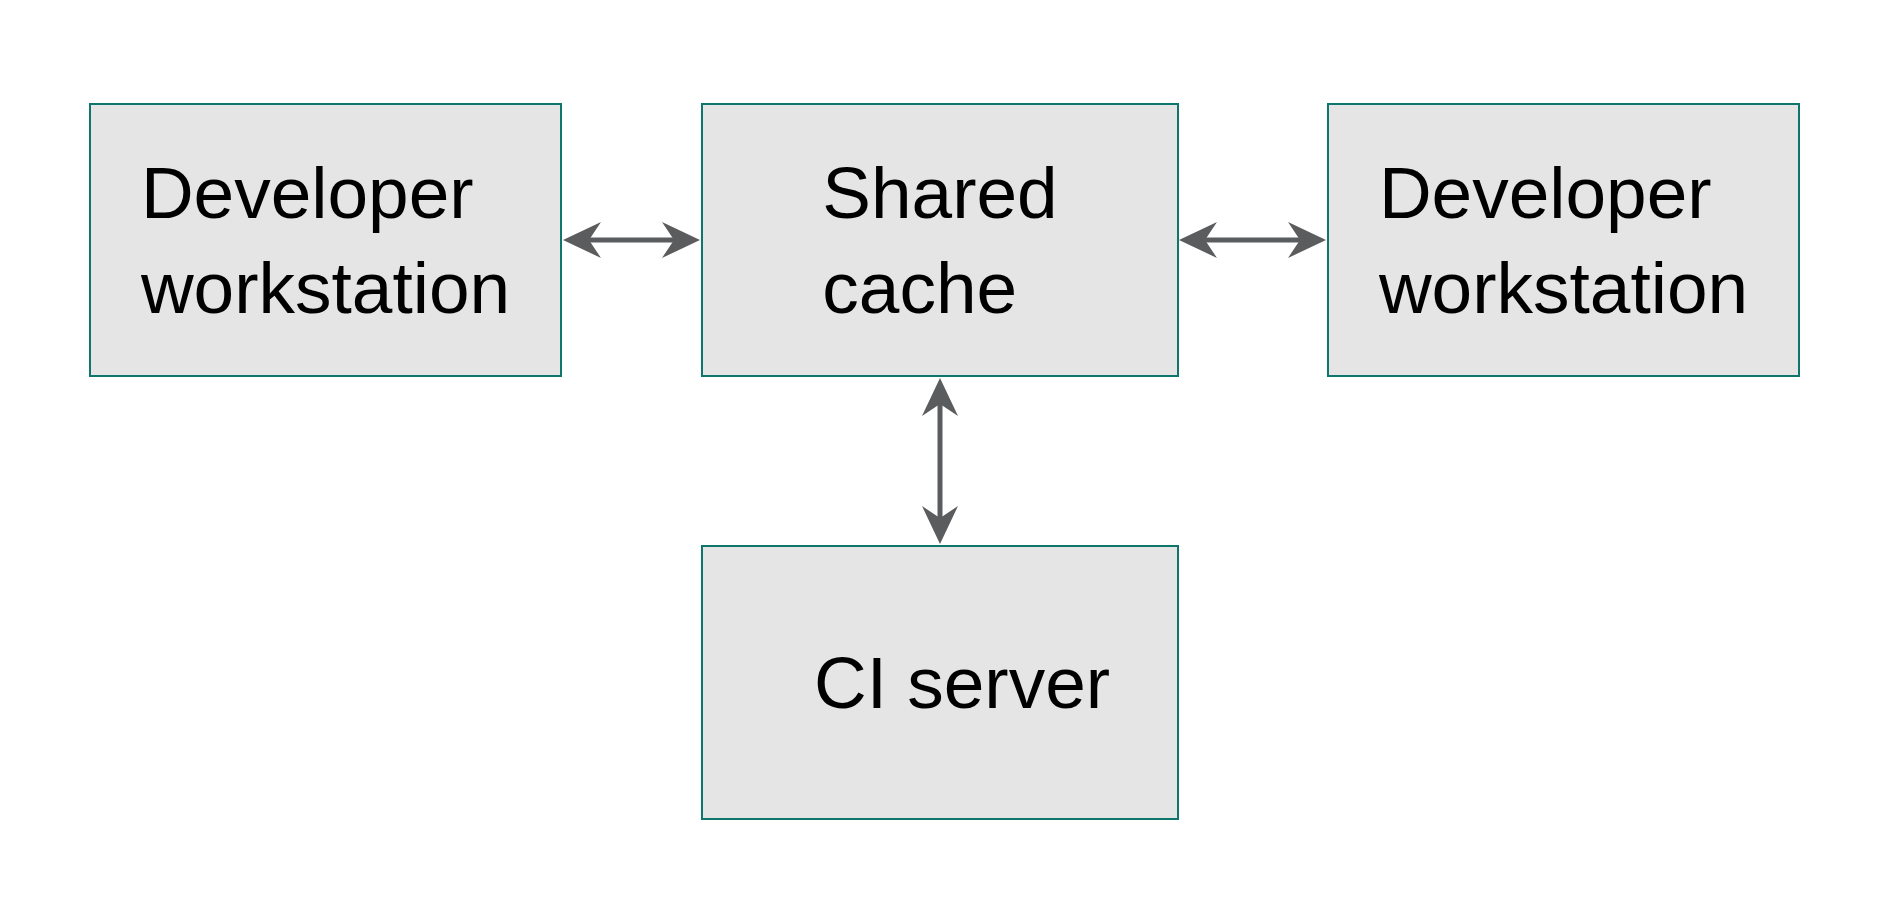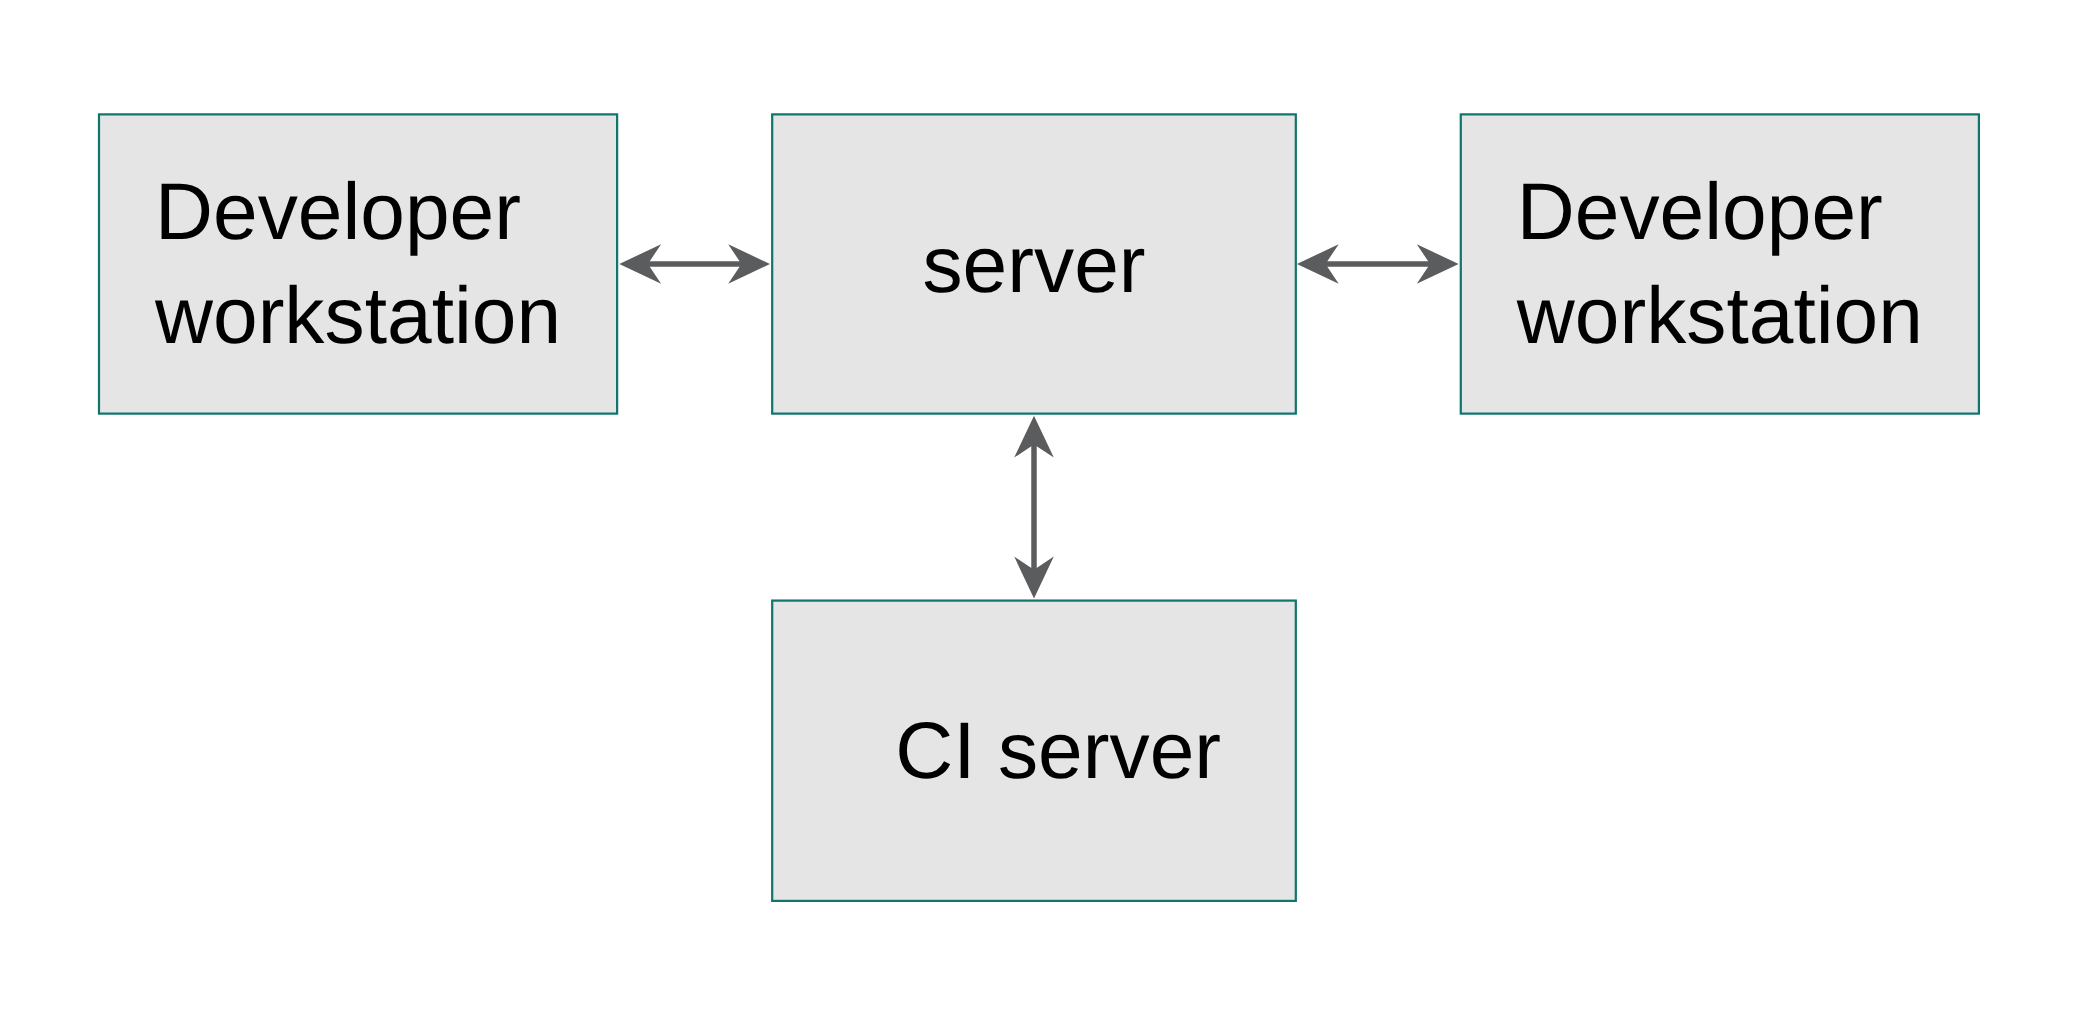--- a/index.html
+++ b/index.html
@@ -64,21 +64,22 @@
 
   <div class="node" id="node-dev-left">
     <div class="node-label">
       <span class="line">Developer</span>
       <span class="line">workstation</span>
     </div>
   </div>
 
   <div class="node" id="node-cache">
     <div class="node-label">
-      <span class="line">server</span>
+      <span class="line">Shared</span>
+      <span class="line">cache</span>
     </div>
   </div>
 
   <div class="node" id="node-dev-right">
     <div class="node-label">
       <span class="line">Developer</span>
       <span class="line">workstation</span>
     </div>
   </div>
 

